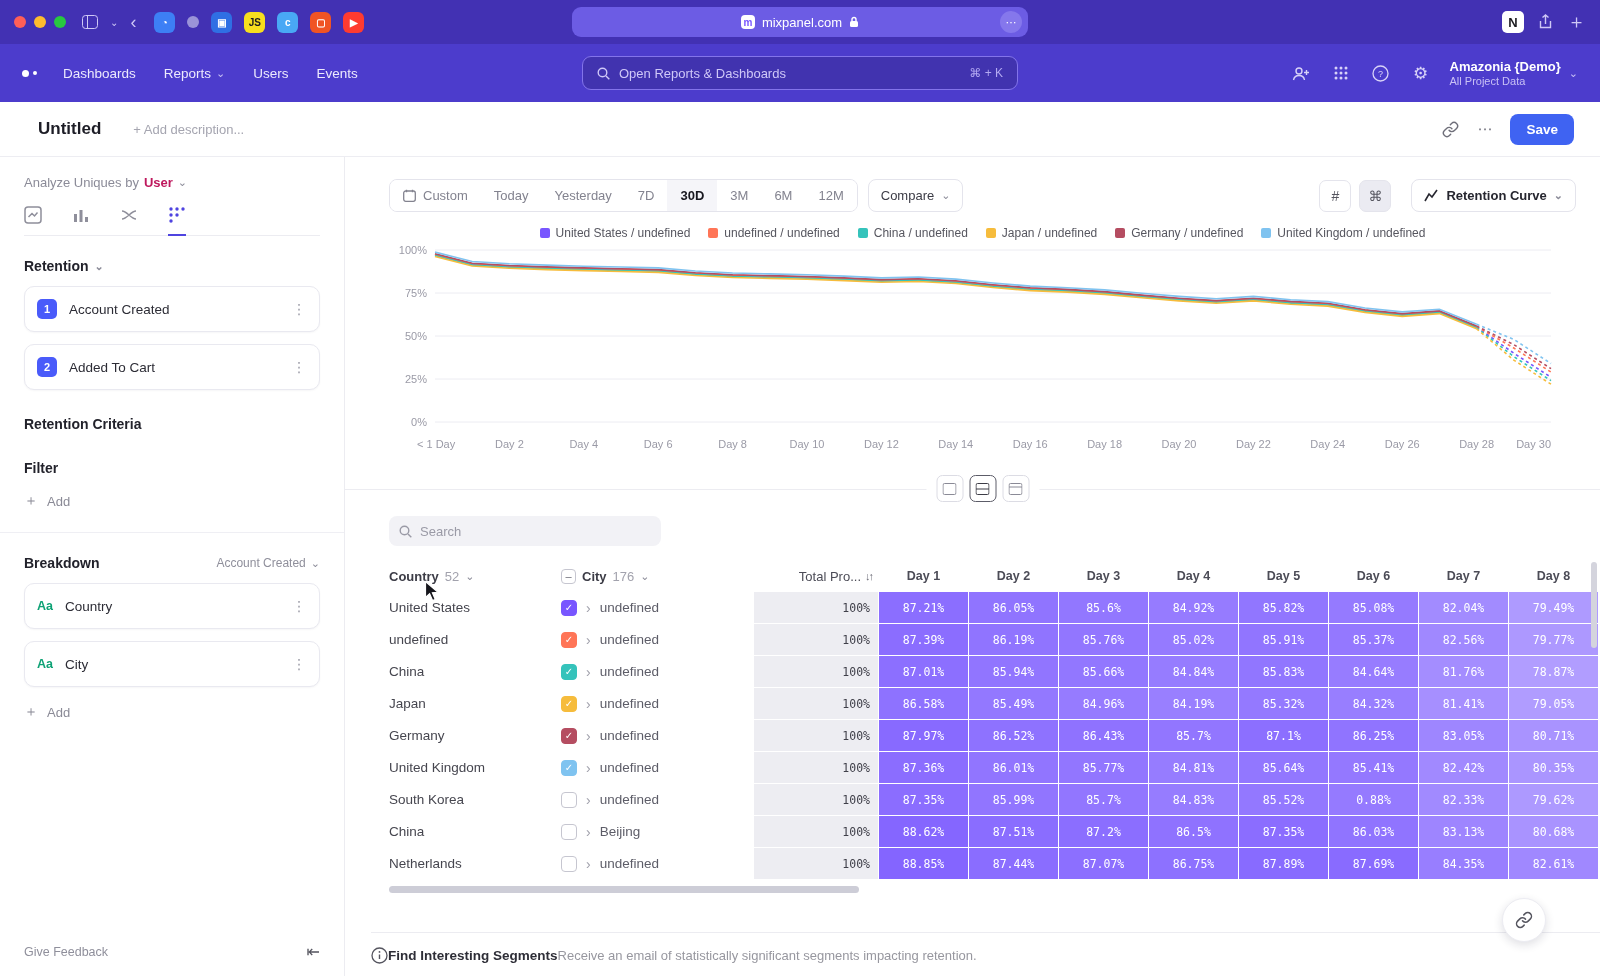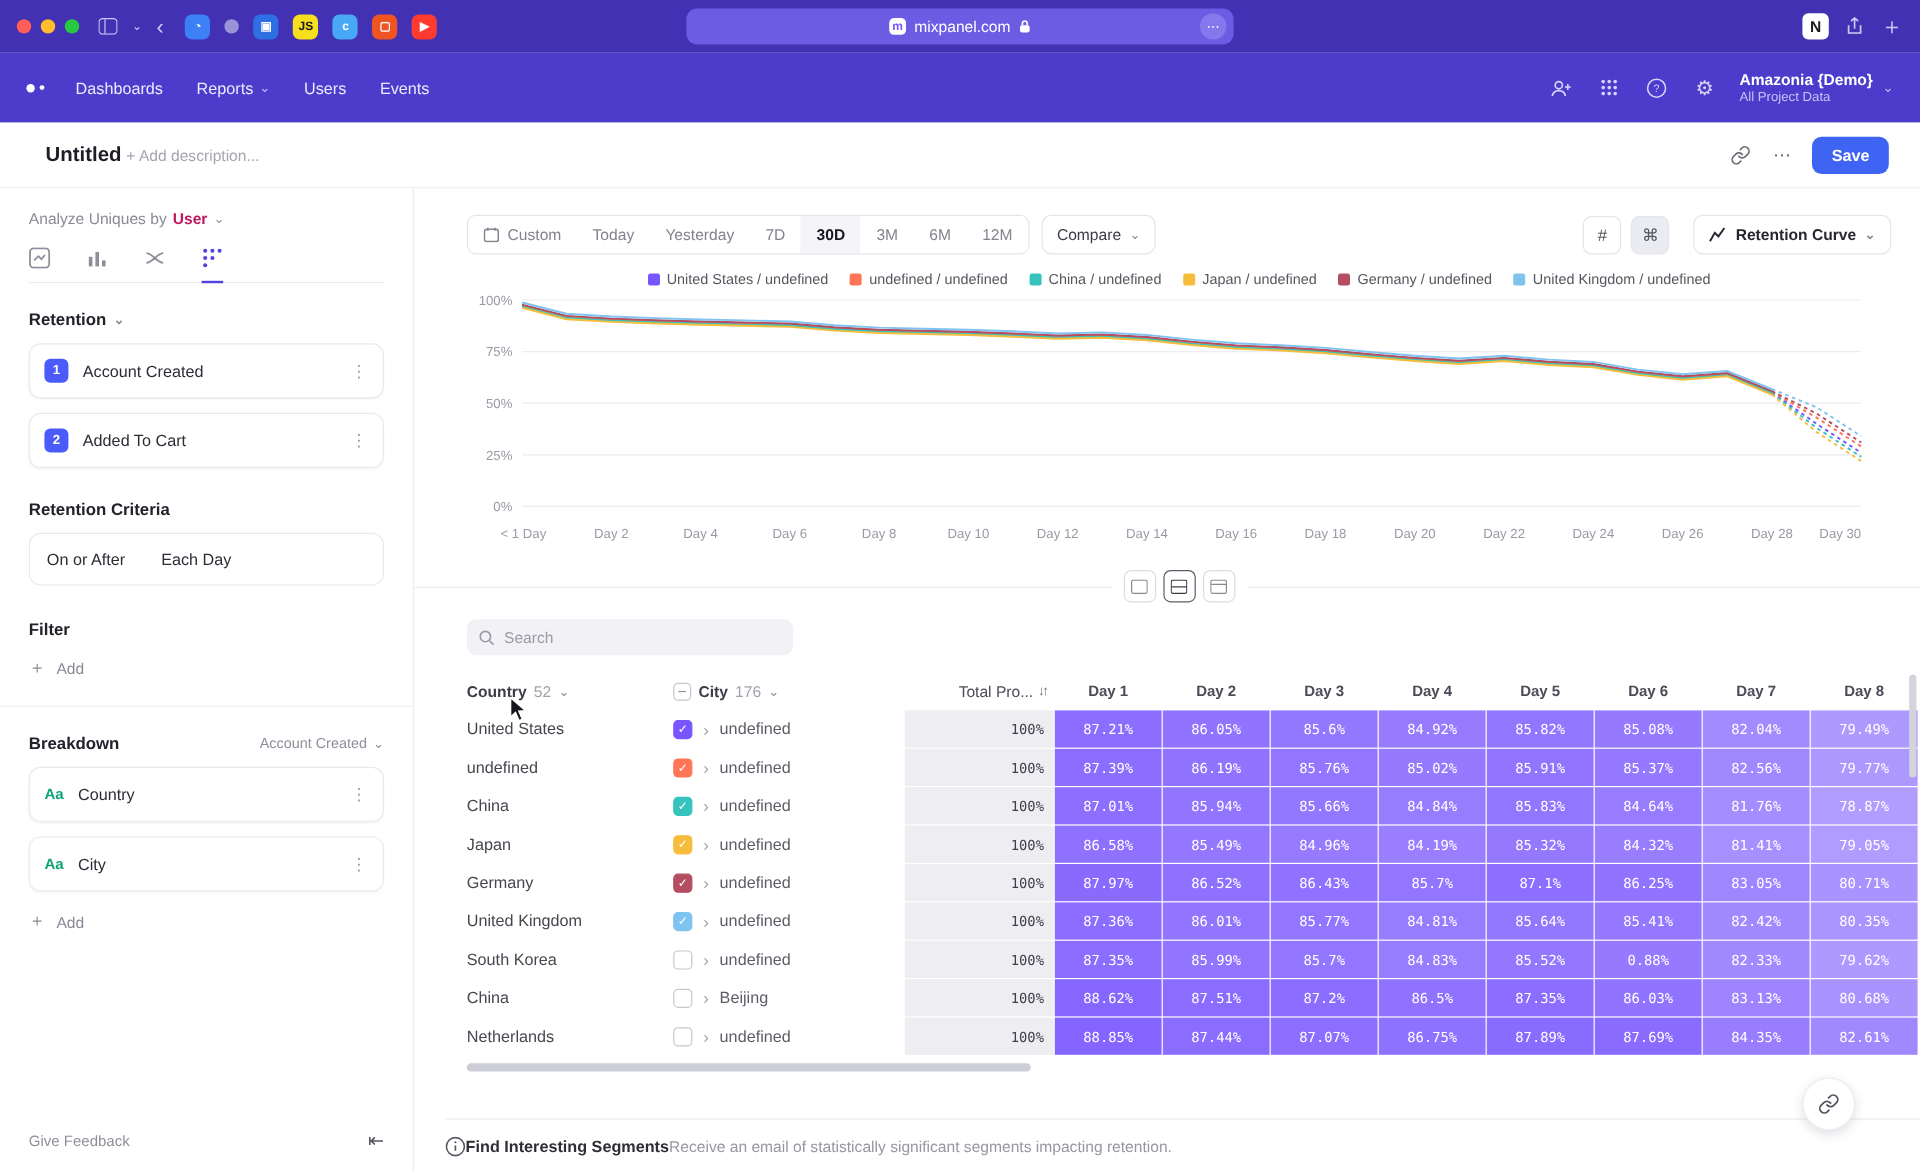--- a/index.html
+++ b/index.html
@@ -32,21 +32,21 @@
     border:1px solid #8374ea;background:rgba(0,0,0,0.14);border-radius:9px;display:flex;align-items:center;
     padding:0 14px;gap:9px;color:#cfc8f8;font-size:13px;box-sizing:border-box;}
   .nav-search .kbd{margin-left:auto;color:#b4aaf2;font-size:12px;}
   .nav-right{margin-left:auto;display:flex;align-items:center;gap:18px;}
   .nav-ic{width:22px;height:22px;display:flex;align-items:center;justify-content:center;color:#d8d2f8;font-size:15px;}
   .proj{display:flex;align-items:center;gap:8px;}
   .proj-name{font-size:13px;font-weight:700;color:#fff;line-height:1.25;}
   .proj-sub{font-size:11px;color:#c9c1f5;font-weight:400;}
 
   
-  .pagehead{height:54px;border-bottom:1px solid #ededf2;display:flex;align-items:center;padding:0 26px 0 38px;gap:4px;background:#fff;}
+  .pagehead{height:54px;border-bottom:1px solid #ededf2;display:flex;align-items:center;padding:0 26px 0 38px;gap:32px;background:#fff;}
   .pg-title{font-size:17px;font-weight:700;color:#1d1d26;}
   .pg-desc{font-size:13px;color:#a5a5b0;}
   .pg-right{margin-left:auto;display:flex;align-items:center;gap:18px;}
   .icon-btn{color:#6f6f7a;font-size:15px;display:flex;align-items:center;cursor:pointer;}
   .save-btn{background:#3f63f2;color:#fff;font-size:13.5px;font-weight:600;border:none;border-radius:8px;
     padding:8px 16px;cursor:pointer;}
 
   
   .bodyrow{display:flex;height:820px;}
   .sidebar{width:345px;flex-shrink:0;border-right:1px solid #ececf1;position:relative;
@@ -196,20 +196,28 @@
     <span class="logo-dots">
       <i style="width:7px;height:7px;"></i>
         <i style="width:4px;height:4px;"></i>
     </span>
     <div id="nav-items">
         <div class="nav-item">Dashboards</div>
         <div class="nav-item">Reports<span class="caret" style="color:#c9c1f5">⌄</span></div>
         <div class="nav-item">Users</div>
         <div class="nav-item">Events</div>
       </div>
+    <div class="nav-search">
+      <svg width="13" height="13" viewBox="0 0 13 13">
+          <circle cx="5.5" cy="5.5" r="4.3" fill="none" stroke="#cfc8f8" stroke-width="1.4"></circle>
+          <line x1="9" y1="9" x2="12.3" y2="12.3" stroke="#cfc8f8" stroke-width="1.4"></line>
+        </svg>
+      <span>Open Reports &amp; Dashboards</span>
+      <span class="kbd">⌘ + K</span>
+    </div>
     <div class="nav-right">
       <span class="nav-ic">
         <svg width="18" height="15" viewBox="0 0 18 15">
             <circle cx="7" cy="5" r="3" fill="none" stroke="#d8d2f8" stroke-width="1.4"></circle>
             <path d="M1.5 14c.6-3 3-4.5 5.5-4.5S12 11 12.5 14" fill="none" stroke="#d8d2f8" stroke-width="1.4"></path>
             <path d="M14.5 4v5M12 6.5h5" stroke="#d8d2f8" stroke-width="1.4"></path>
           </svg>
       </span>
       <span class="nav-ic">
         <svg width="14" height="14" viewBox="0 0 14 14">
@@ -310,24 +318,20 @@
         <span class="kebab">⋮</span>
       </div>
       <div class="card">
         <span class="step-num">2</span>
         <span class="card-label">Added To Cart</span>
         <span class="kebab">⋮</span>
       </div>
 
       <div class="sec-title" style="margin-top:26px;">
         <span>Retention Criteria</span>
-      </div>
-      <div class="crit-box">
-        <span>On or After</span>
-        <span>Each Day</span>
       </div>
 
       <div class="sec-title" style="margin-top:28px;">
         <span>Filter</span>
       </div>
       <div class="add-btn">
         <span class="plus">＋</span>
         <span>Add</span>
       </div>
 

